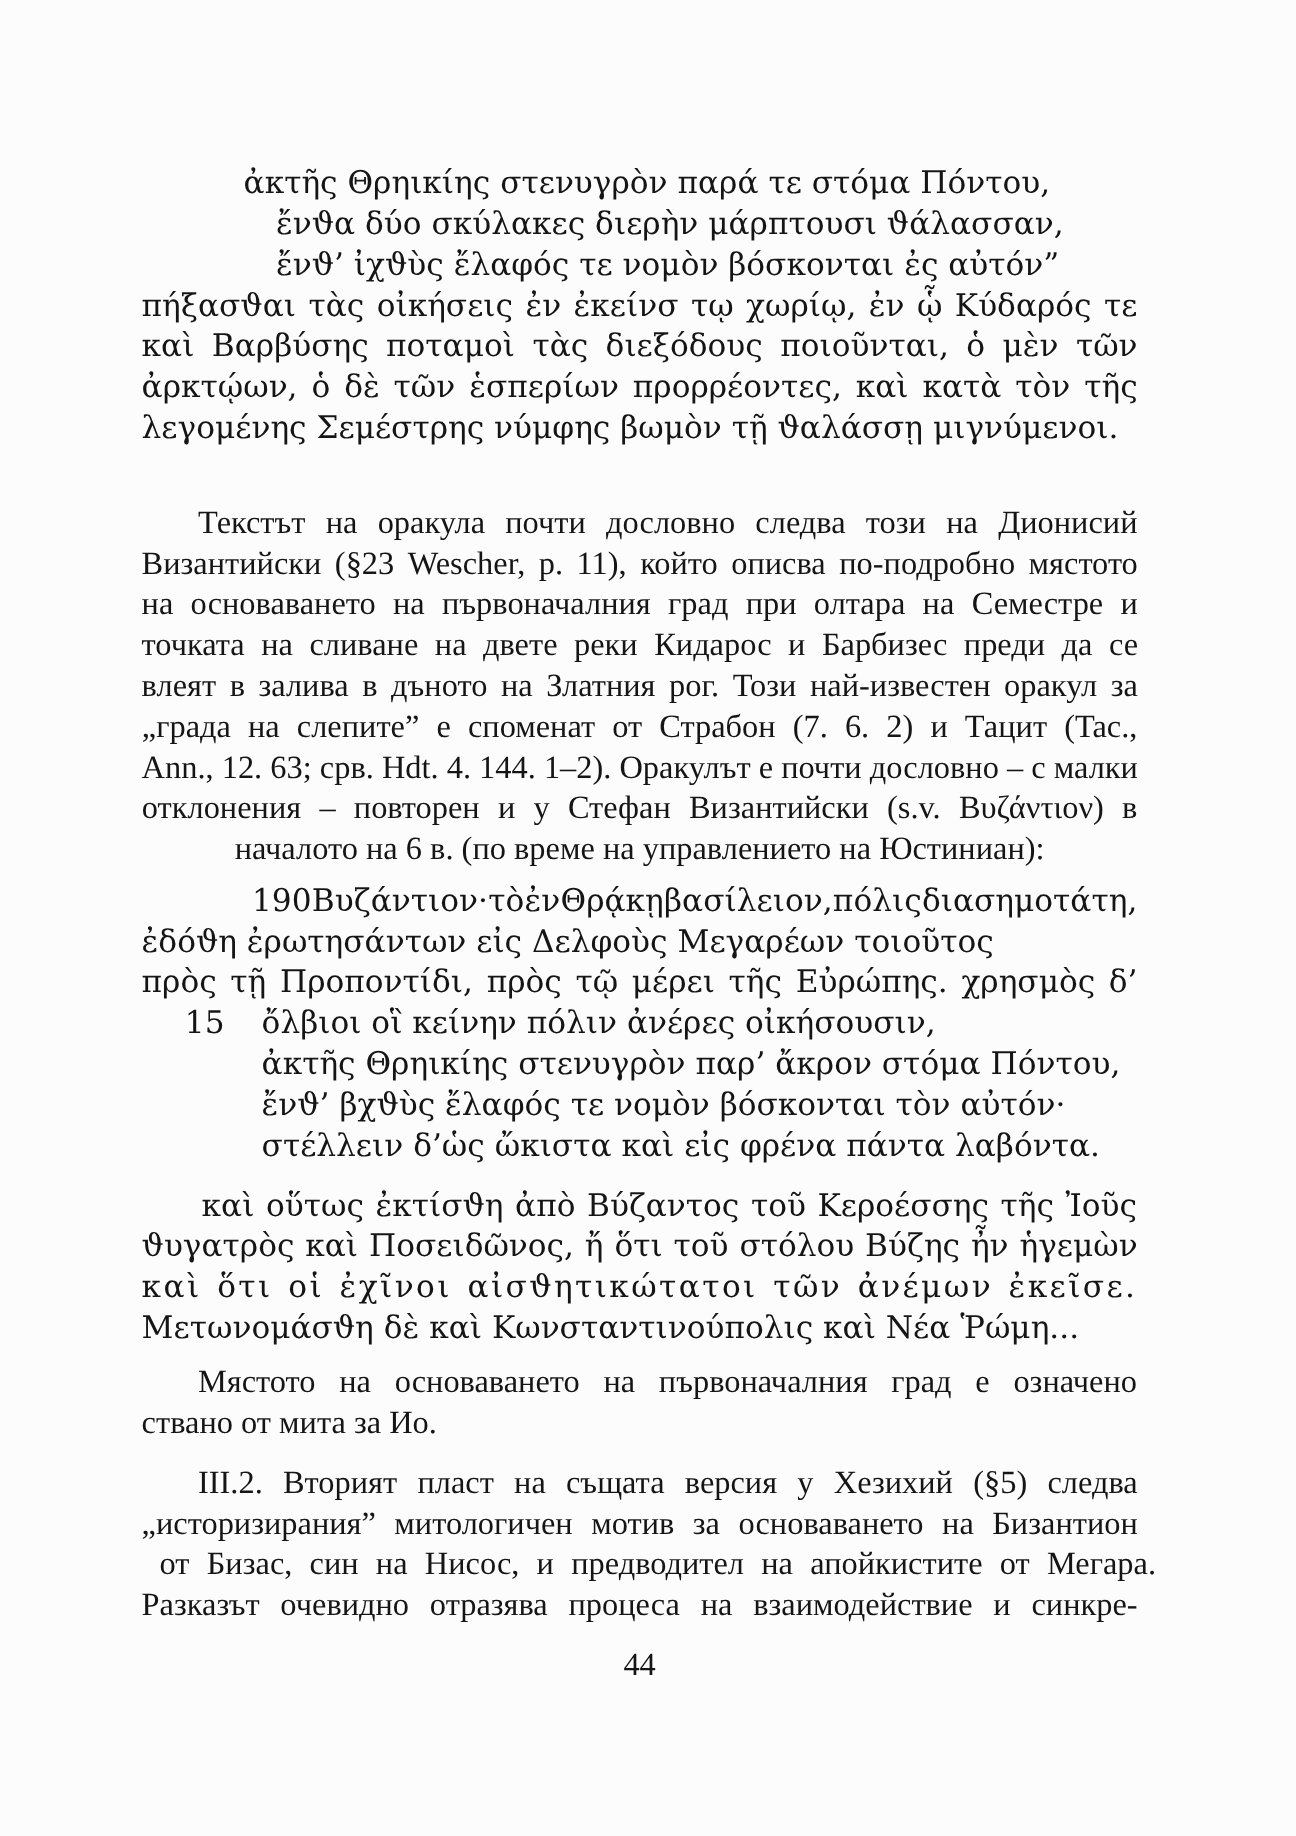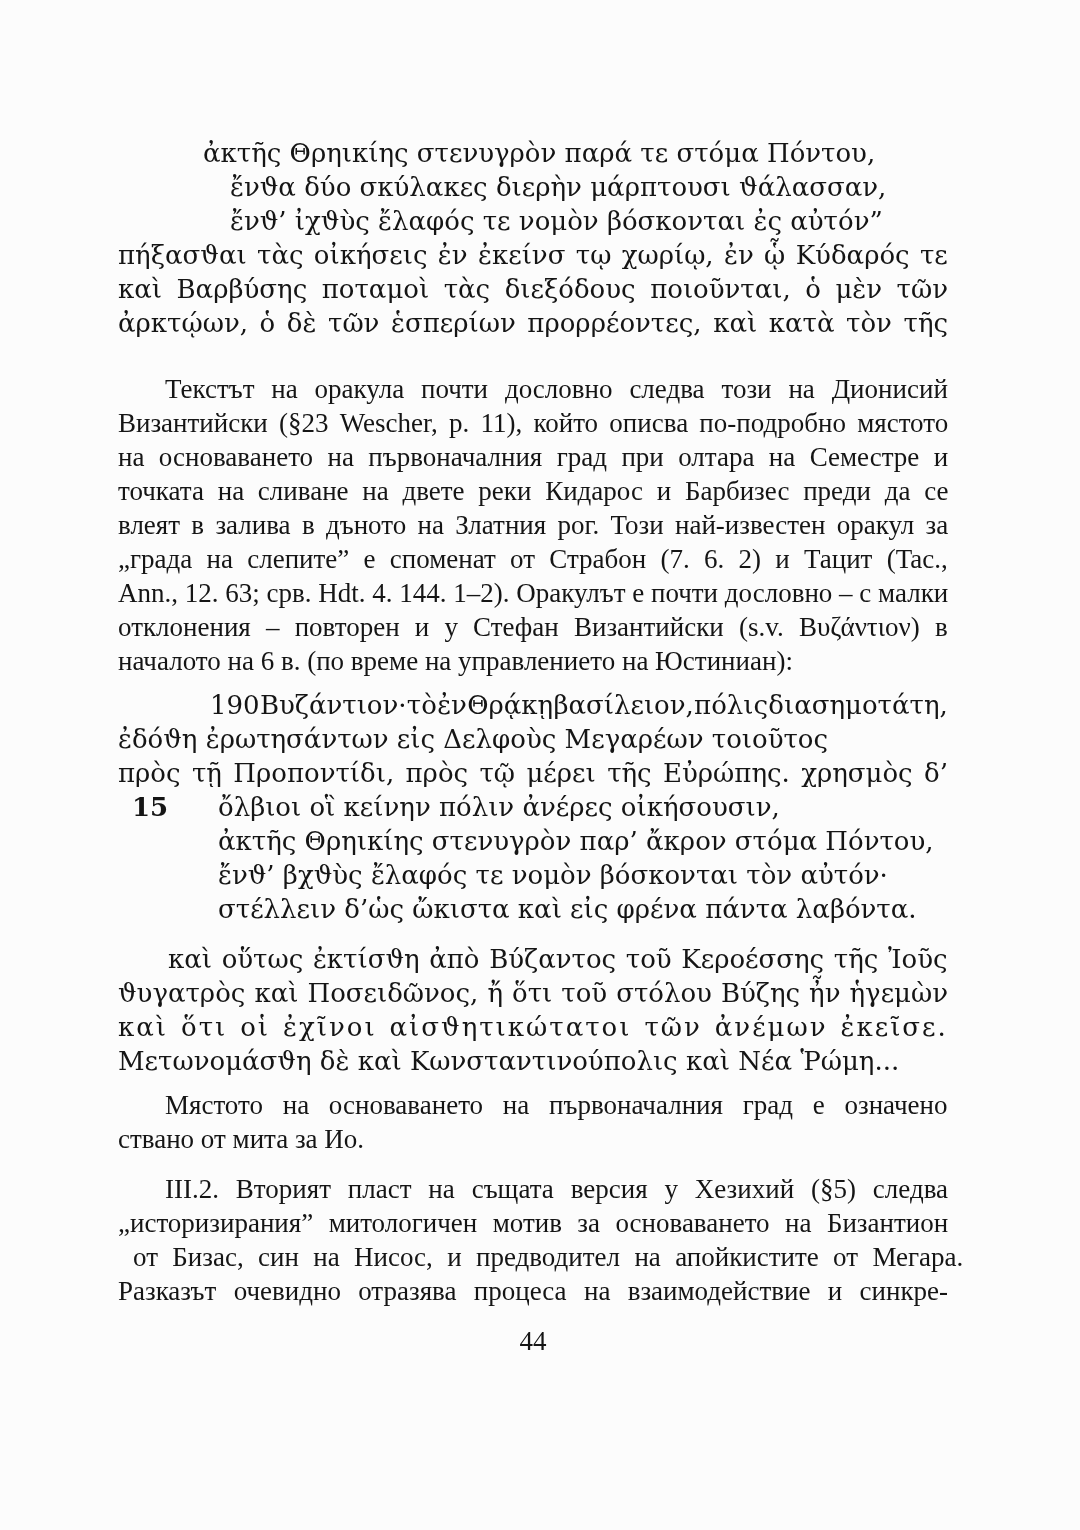--- a/index.html
+++ b/index.html
@@ -28,23 +28,23 @@
   .greek .line{font-size:26px;font-family:"DejaVu Serif",serif;}
   
   .v1{padding-left:85px;}
   .v2{padding-left:112px;}
   .vg{padding-left:100px;}
   .sm{padding-left:50px;margin-top:16px;}
   .ind{padding-left:47px;}
   .ind190{padding-left:92px;}
   .sp > span.t{letter-spacing:2px;}
   .numline{padding-left:100px;}
-  .numline .num{position:absolute;left:14px;top:0;font-weight:bold;}
+  .numline .num{position:absolute;left:36px;top:0;}
   
-  .sec-b{margin-top:32px;}
+  .sec-b{margin-top:44px;text-align:center;}
   .sec-c{margin-top:10px;}
   .sec-d{margin-top:10px;}
   .sec-e{margin-top:16px;}
   .pageno{
     margin-top:16px;
     text-align:center;
     font-size:27px;
     line-height:34px;
   }
 </style>
@@ -53,20 +53,21 @@
 
 <div class="text-block">
 
   <div class="sec greek sec-a">
       <div class="line v1"><span class="t">ἀκτῆς Θρηικίης στενυγρὸν παρά τε στόμα Πόντου,</span></div>
       <div class="line v2"><span class="t">ἔνϑα δύο σκύλακες διερὴν μάρπτουσι ϑάλασσαν,</span></div>
       <div class="line v2"><span class="t">ἔνϑ’ ἰχϑὺς ἔλαφός τε νομὸν βόσκονται ἐς αὐτόν”</span></div>
       <div class="line j"><span class="t" style="word-spacing: 2.1px;">πήξασϑαι τὰς οἰκήσεις ἐν ἐκείνσ τῳ χωρίῳ, ἐν ᾧ Κύδαρός τε</span></div>
       <div class="line j"><span class="t" style="word-spacing: 6.25px;">καὶ Βαρβύσης ποταμοὶ τὰς διεξόδους ποιοῦνται, ὁ μὲν τῶν</span></div>
       <div class="line j"><span class="t" style="word-spacing: 3.33333px;">ἀρκτῴων, ὁ δὲ τῶν ἑσπερίων προρρέοντες, καὶ κατὰ τὸν τῆς</span></div>
+      <div class="line"><span class="t">λεγομένης Σεμέστρης νύμφης βωμὸν τῇ ϑαλάσσῃ μιγνύμενοι.</span></div>
     </div>
 
   <div class="sec sec-b">
       <div class="line ind j"><span class="t" style="word-spacing: 10.125px;">Текстът на оракула почти дословно следва този на Дионисий</span></div>
       <div class="line j"><span class="t" style="word-spacing: 4.5px;">Византийски (§23 Wescher, p. 11), който описва по-подробно мястото</span></div>
       <div class="line j"><span class="t" style="word-spacing: 7.66667px;">на основаването на първоначалния град при олтара на Семестре и</span></div>
       <div class="line j"><span class="t" style="word-spacing: 7px;">точката на сливане на двете реки Кидарос и Барбизес преди да се</span></div>
       <div class="line j"><span class="t" style="word-spacing: 4.54545px;">влеят в залива в дъното на Златния рог. Този най-известен оракул за</span></div>
       <div class="line j"><span class="t" style="word-spacing: 7.5px;">„града на слепите” е споменат от Страбон (7. 6. 2) и Тацит (Tac.,</span></div>
       <div class="line j"><span class="t" style="word-spacing: 0px;">Ann., 12. 63; срв. Hdt. 4. 144. 1–2). Оракулът е почти дословно – с малки</span></div>

